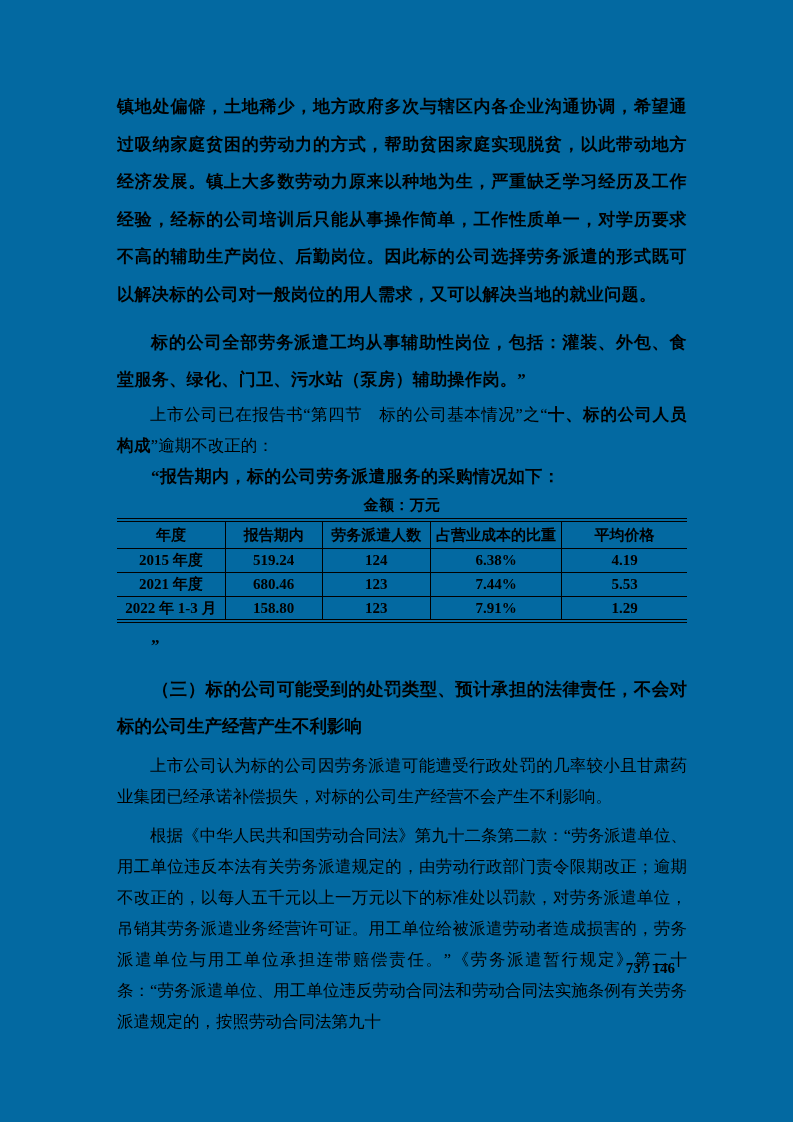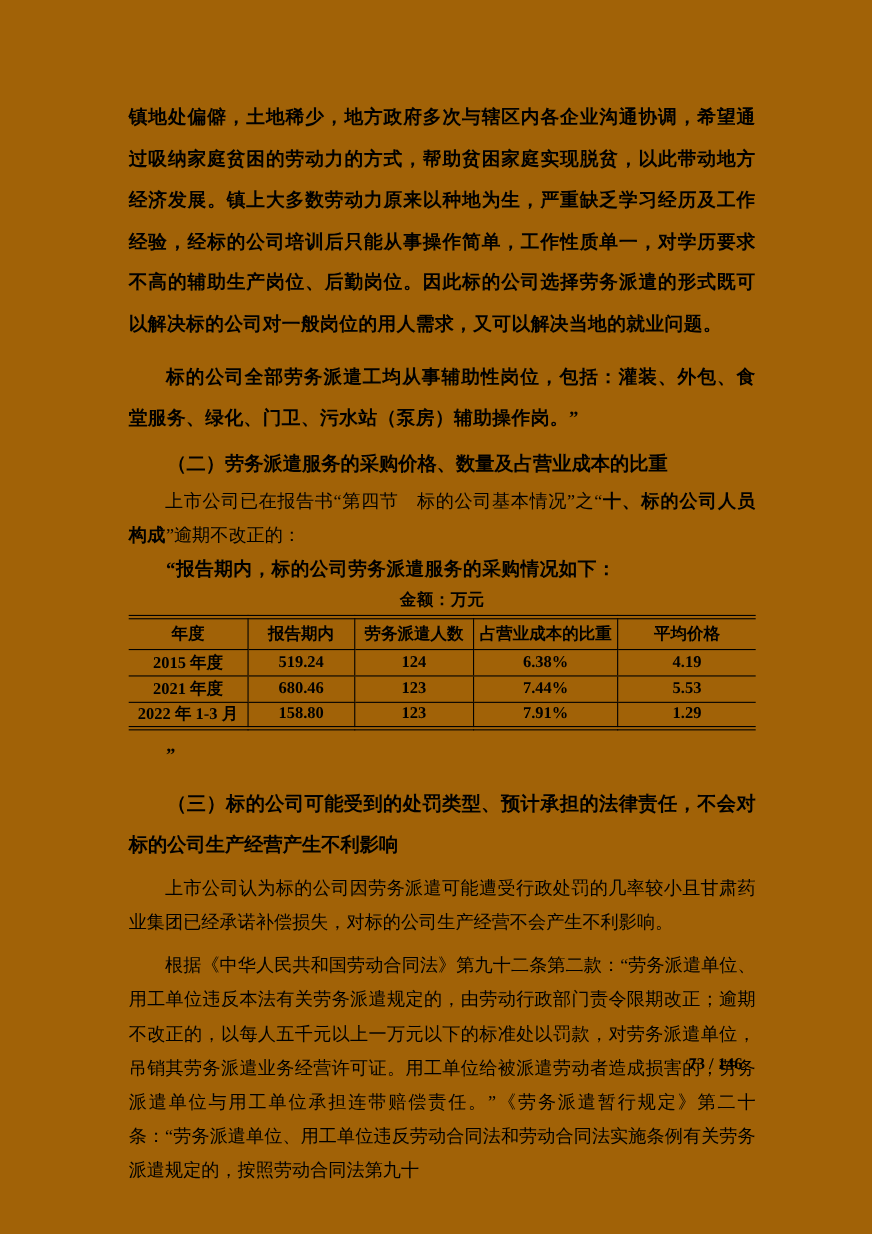--- a/index.html
+++ b/index.html
@@ -5,21 +5,21 @@
   * { margin:0; padding:0; box-sizing:border-box; }
   html,body { background:#ffffff; }
   body {
     width:793px; height:1122px;
     font-family:"Liberation Serif", serif;
     color:#000;
   }
   .page {
     position:relative;
     width:793px; height:1122px;
-    background:#a16207;
+    background:#0369a1;
     overflow:hidden;
   }
   .content {
     position:absolute;
     left:117px; top:88px;
     width:570px;
   }
   
   .kai {
     font-weight:bold;
@@ -95,21 +95,20 @@
 </head>
 <body>
 
 <div class="page">
   <div class="content">
 
     <p class="kai">镇地处偏僻，土地稀少，地方政府多次与辖区内各企业沟通协调，希望通过吸纳家庭贫困的劳动力的方式，帮助贫困家庭实现脱贫，以此带动地方经济发展。镇上大多数劳动力原来以种地为生，严重缺乏学习经历及工作经验，经标的公司培训后只能从事操作简单，工作性质单一，对学历要求不高的辅助生产岗位、后勤岗位。因此标的公司选择劳务派遣的形式既可以解决标的公司对一般岗位的用人需求，又可以解决当地的就业问题。</p>
 
     <p class="kai indent p2">标的公司全部劳务派遣工均从事辅助性岗位，包括：灌装、外包、食堂服务、绿化、门卫、污水站（泵房）辅助操作岗。”</p>
 
-    <h2 class="heading h2">（二）劳务派遣服务的采购价格、数量及占营业成本的比重</h2>
 
     <p class="song indent p3"><span>上市公司已在报告书“第四节　标的公司基本情况”之“</span><span class="kai-inline">十、标的公司人员构成</span><span>”逾期不改正的：</span></p>
 
     <p class="kai indent quote-lead">“报告期内，标的公司劳务派遣服务的采购情况如下：</p>
 
     <div class="unit-line">金额：万元</div>
 
     <table class="proc">
       <colgroup>
         <col class="col-year">

